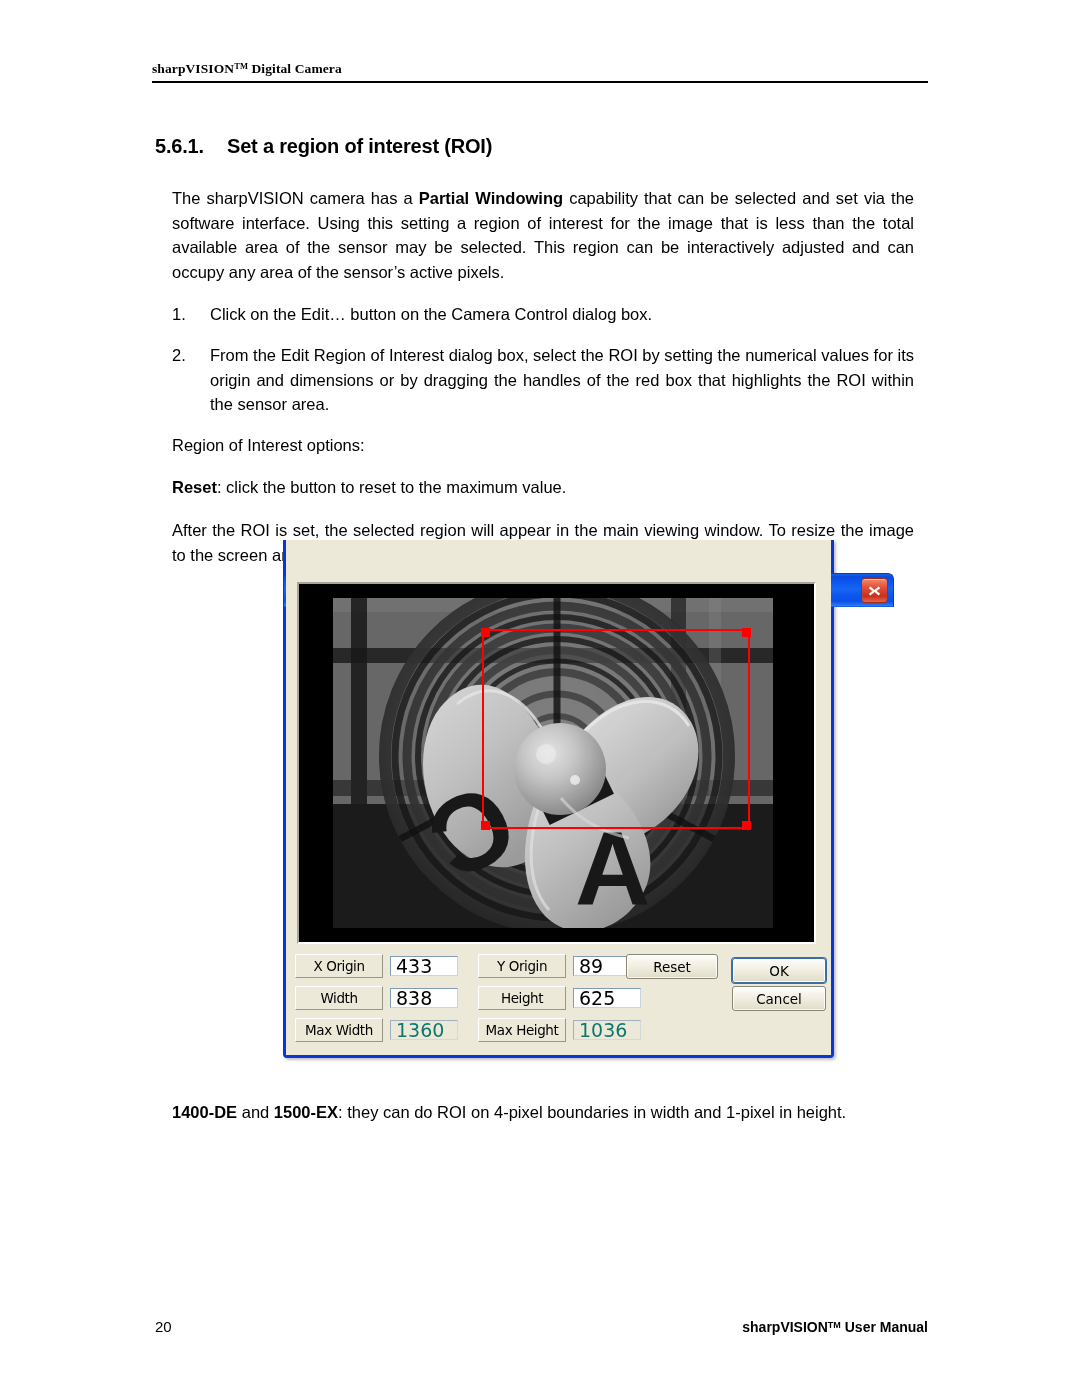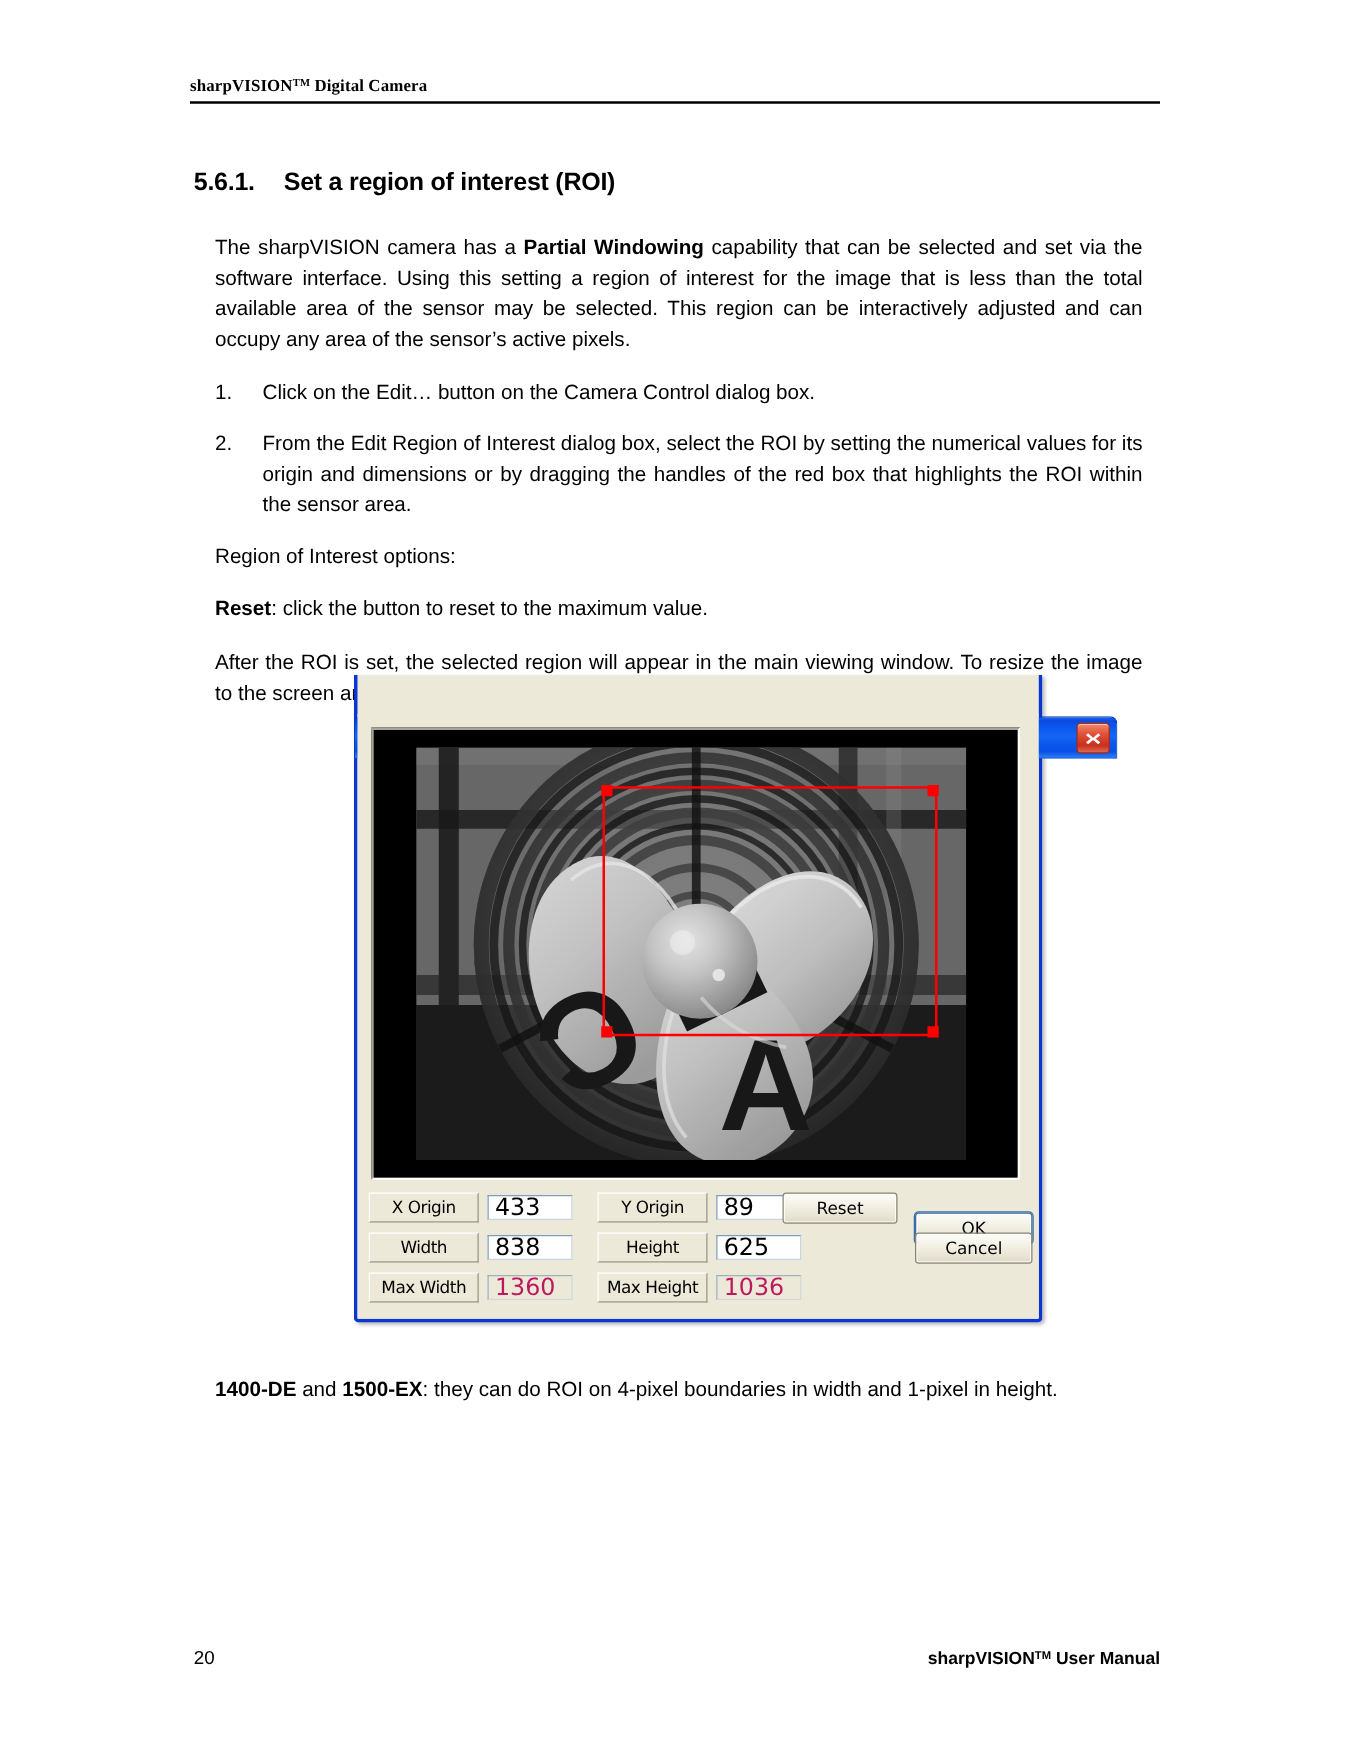--- a/index.html
+++ b/index.html
@@ -240,21 +240,21 @@
     display: flex;
     align-items: center;
     padding-left: 5px;
     font-size: 19px;
     font-family: "DejaVu Sans", sans-serif;
     color: #000;
   }
   .finput.disabled {
     background: #ece9d8;
     border-color: #9fb0c0 #d2d8dc #d2d8dc #9fb0c0;
-    color: #be185d;
+    color: #0f766e;
   }
   .fgap { width: 20px; }
 
   .btn {
     position: absolute;
     box-sizing: border-box;
     background: linear-gradient(to bottom, #fdfdfb 0%, #f2efe2 46%, #e5e1cf 88%, #dcd7c3 100%);
     border: 1px solid #8a8676;
     border-radius: 3px;
     display: flex;
@@ -263,21 +263,21 @@
     font-size: 13.5px;
     font-family: "DejaVu Sans", sans-serif;
     color: #000;
     box-shadow: inset 0 0 0 1px rgba(255,255,255,0.8);
   }
   .btn.default {
     border: 1px solid #3a6ea5;
     box-shadow: inset 0 0 0 1px #ffffff, 0 0 0 1px #3a6ea5;
   }
   .btn-reset { left: 331px; top: 0px; width: 92px; height: 25px; }
-  .btn-ok    { left: 437px; top: 16px; width: 94px; height: 25px; }
+  .btn-ok    { left: 437px; top: 4px; width: 94px; height: 25px; }
   .btn-cancel{ left: 437px; top: 32px; width: 94px; height: 25px; }
 
   
   .footer {
     position: absolute;
     left: 155px;
     top: 1318px;
     width: 773px;
     display: flex;
     justify-content: space-between;

